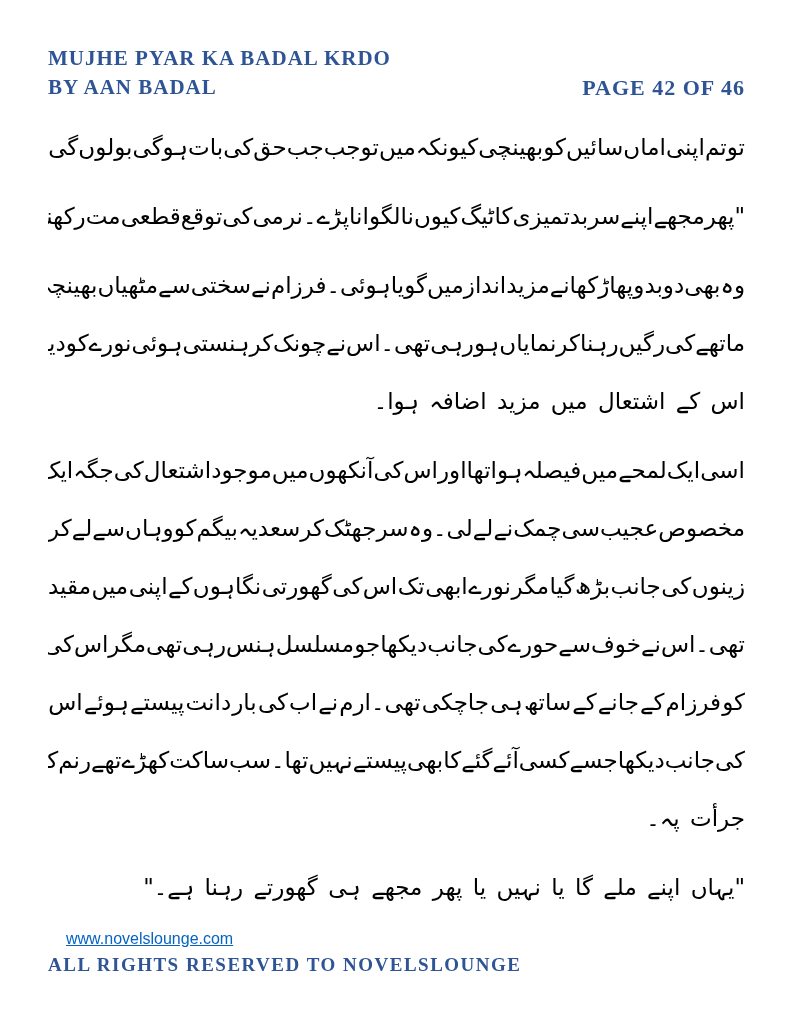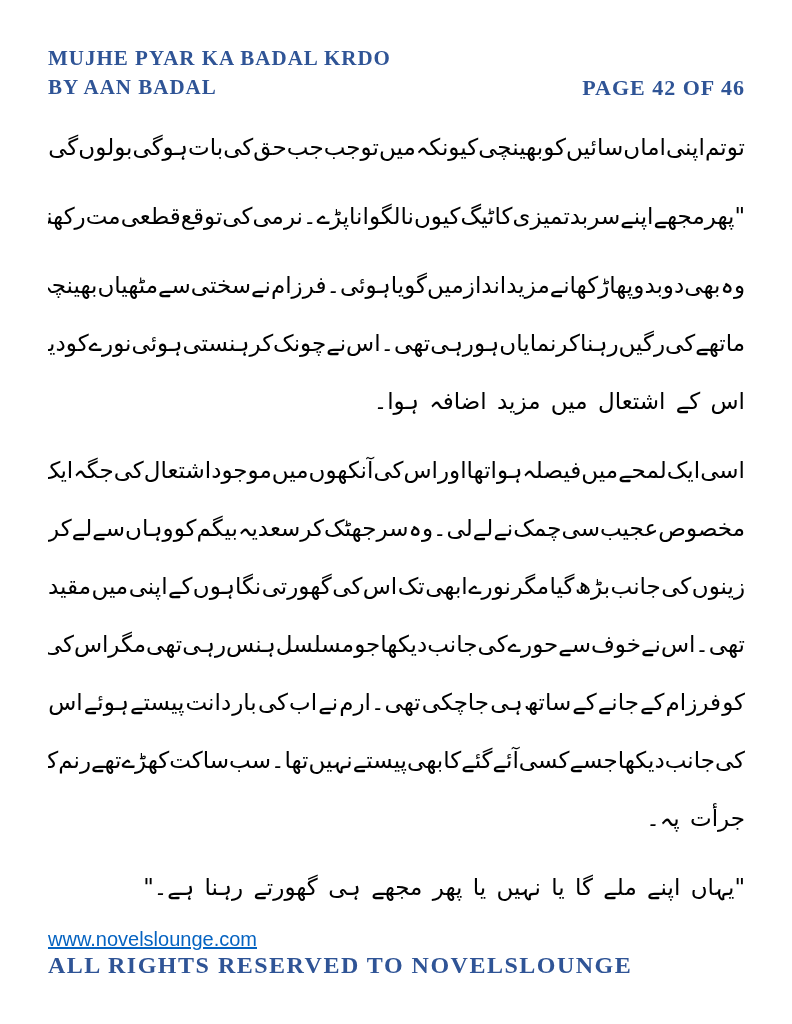--- a/index.html
+++ b/index.html
@@ -51,28 +51,29 @@
     font-size:23px;
     overflow:hidden;
     white-space:nowrap;
   }
   .urdu-line.fill{justify-content:space-between;}
   .urdu-line.start{justify-content:flex-start;gap:.45em;}
   
   .footer{margin-top:4px;}
   .site-link{
     display:inline-block;
-    font-size:20px;
+    font-size:16px;
     line-height:24px;
     color:var(--link-blue);
     text-decoration:underline;
     cursor:pointer;
+    margin-left:18px;
   }
   .rights{
-    font-size:24px;
+    font-size:19px;
     line-height:24px;
     margin-top:2px;
     letter-spacing:1.5px;
   }
 </style>
 </head>
 <body>
 
 <div class="page">
 

